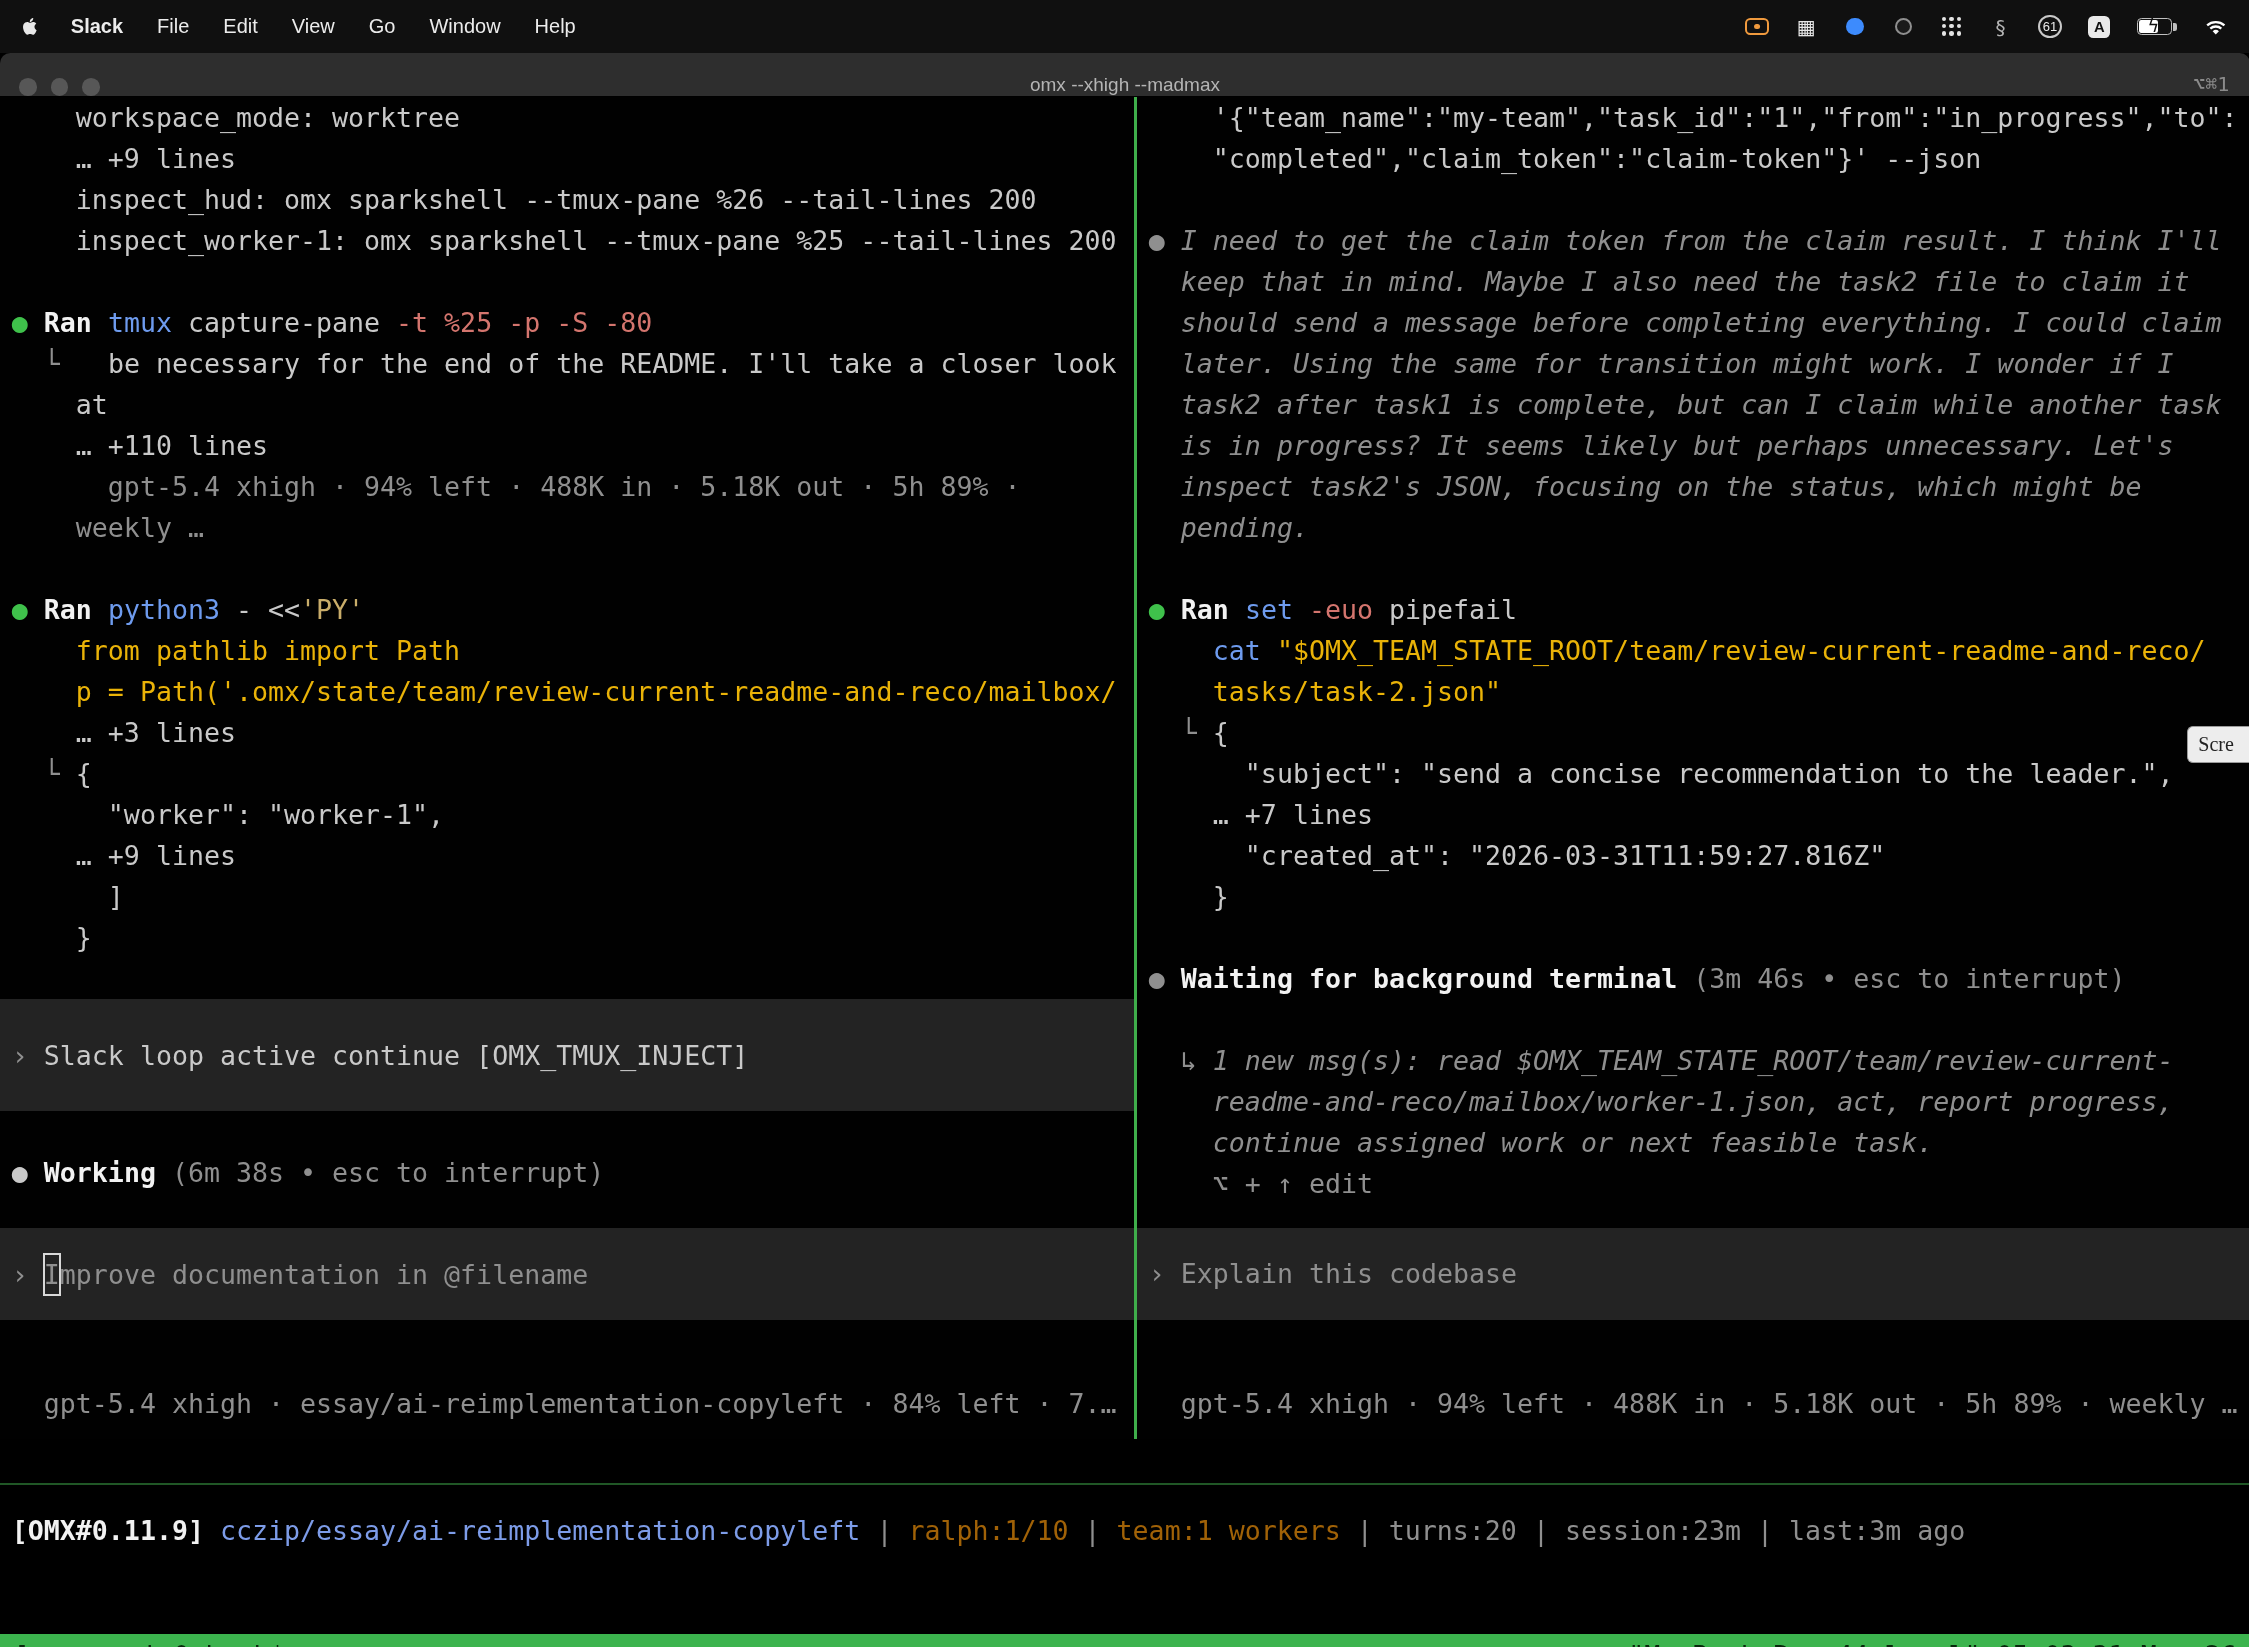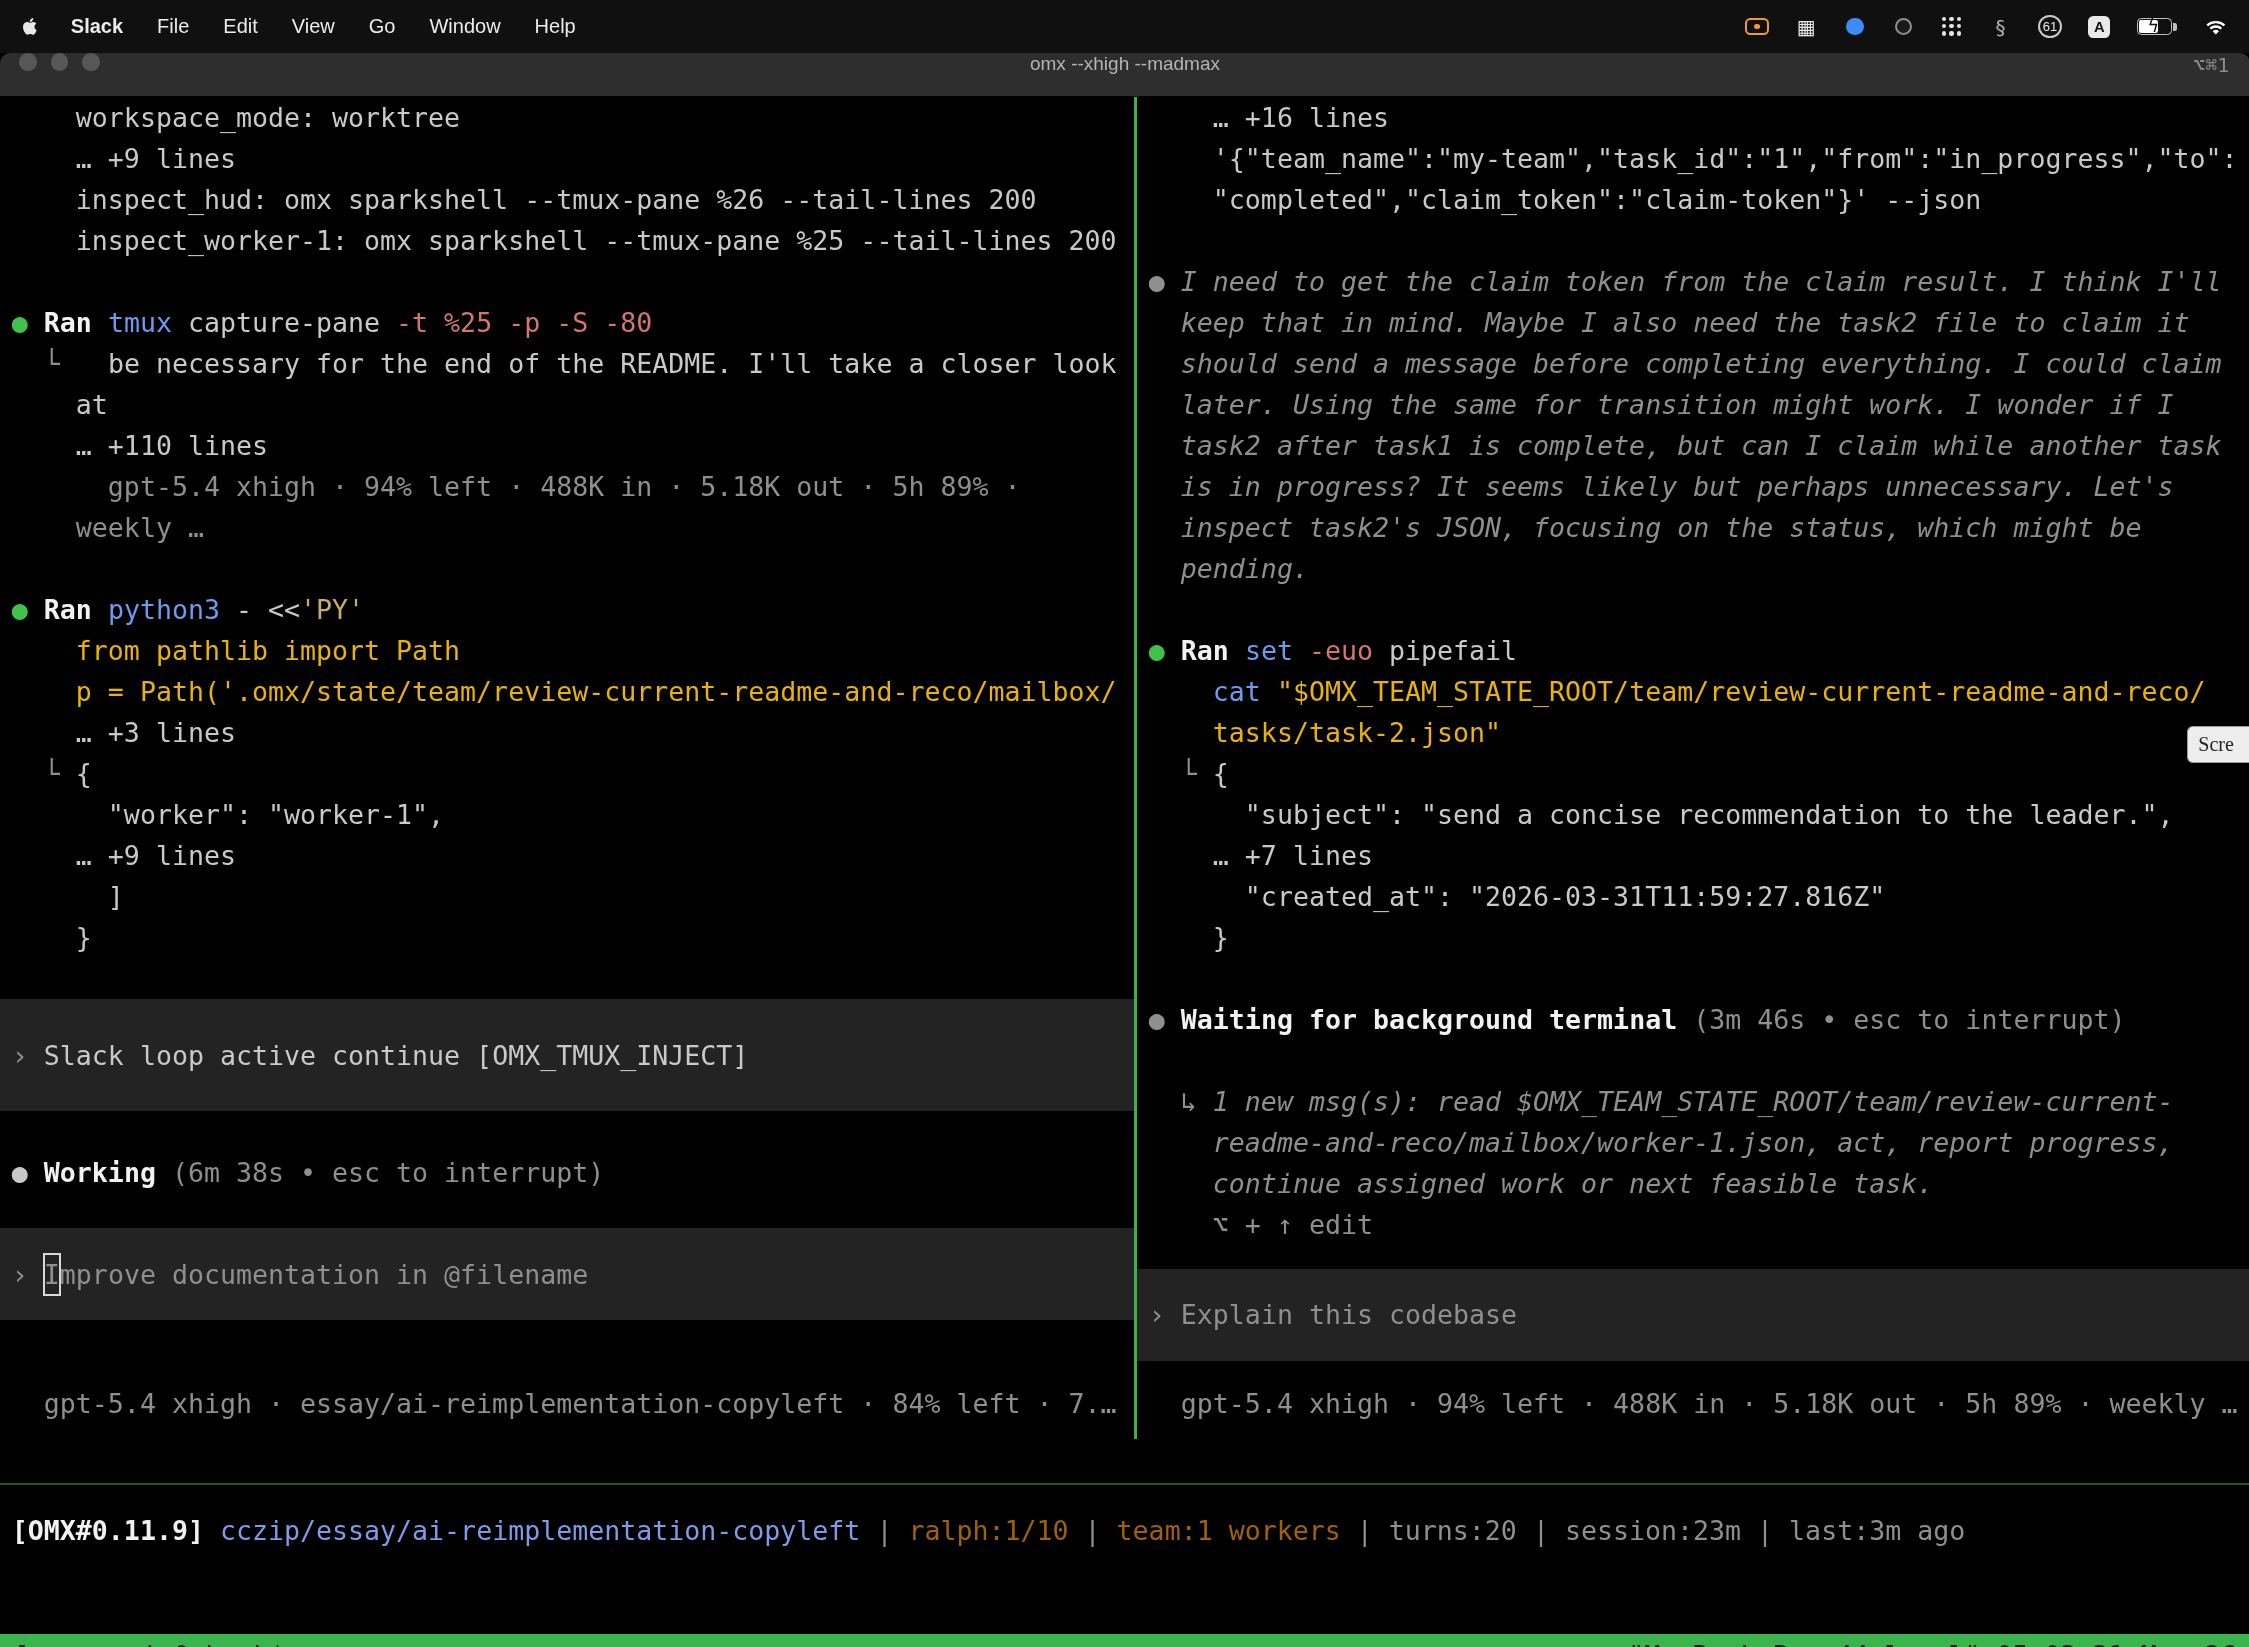--- a/index.html
+++ b/index.html
@@ -27,21 +27,21 @@
     justify-content:center;font-size:13px;color:#eaeaea;font-family:Liberation Sans, sans-serif}
   .inputsrc{width:22px;height:22px;background:#e9e9e9;color:#111;border-radius:5.2px;display:inline-flex;align-items:center;
     justify-content:center;font-size:14.8px;font-weight:700;font-family:"Liberation Sans",sans-serif}
   .batt{position:relative;width:35px;height:17.7px;border:1.8px solid #bfbfbf;border-radius:4.4px;display:inline-block;margin-right:5.9px}
   .batt-fill{position:absolute;left:1.5px;top:1.5px;bottom:1.5px;width:19px;background:#fff;border-radius:2.2px}
   .batt-nub{position:absolute;right:-5.9px;top:4.4px;width:3.7px;height:8px;background:#bfbfbf;border-radius:0 2.2px 2.2px 0}
   .batt-bolt{position:absolute;left:9.6px;top:-3px;color:#111;font-size:17.7px;font-family:"DejaVu Sans",sans-serif}
 
   
   .window{position:absolute;top:53px;left:0;right:0;bottom:0}
-  .titlebar{height:44px;background:#2e2e2e;border-radius:10.3px 10.3px 0 0;display:flex;align-items:flex-start;position:relative;
+  .titlebar{height:44px;background:#2e2e2e;border-radius:10.3px 10.3px 0 0;display:flex;align-items:flex-end;position:relative;
     color:#b4b4b4;font-family:"Liberation Sans","DejaVu Sans",sans-serif;font-size:19px;border-bottom:0.7px solid #000}
   .lights{display:flex;gap:14px;padding-left:19px;z-index:2}
   .light{width:17.7px;height:17.7px;border-radius:50%;background:#575757}
   .title{position:absolute;left:0;right:0;text-align:center}
   .shortcut{margin-left:auto;padding-right:20.7px;color:#8b8b8b;font-family:"DejaVu Sans Mono",monospace;font-size:20px;z-index:2}
 
   
   .term{position:absolute;top:44px;left:0;right:0;height:1342px;background:#010101;font-size:26.6px;color:#c9c9c9}
   .pane{position:absolute;top:0;bottom:0;overflow:hidden;padding-left:11.8px}
   .pane-left{left:0;width:1134px}
@@ -188,21 +188,20 @@
           <div class="tline band band1"><span class="dim">› </span><span>Slack loop active continue [OMX_TMUX_INJECT]</span></div>
           <div class="tline"></div>
           <div class="tline"><span>● </span><span class="b">Working </span><span class="dim">(6m 38s • esc to interrupt)</span></div>
           <div class="tline band band2"><span class="dim">› </span><span class="dim cur">I</span><span class="dim">mprove documentation in @filename</span></div>
         </div>
       <div class="pane-status"><span class="dim">  gpt-5.4 xhigh · essay/ai-reimplementation-copyleft · 84% left · 7.…</span></div>
     </div>
     <div class="divider"></div>
     <div class="pane pane-right" id="pane-right">
       <div class="lines">
-          <div class="tline"><span>    … +16 lines</span></div>
           <div class="tline"><span>    '{"team_name":"my-team","task_id":"1","from":"in_progress","to":</span></div>
           <div class="tline"><span>    "completed","claim_token":"claim-token"}' --json</span></div>
           <div class="tline"></div>
           <div class="tline"><span class="dim">● </span><span class="it">I need to get the claim token from the claim result. I think I'll</span></div>
           <div class="tline"><span class="it">  keep that in mind. Maybe I also need the task2 file to claim it</span></div>
           <div class="tline"><span class="it">  should send a message before completing everything. I could claim</span></div>
           <div class="tline"><span class="it">  later. Using the same for transition might work. I wonder if I</span></div>
           <div class="tline"><span class="it">  task2 after task1 is complete, but can I claim while another task</span></div>
           <div class="tline"><span class="it">  is in progress? It seems likely but perhaps unnecessary. Let's</span></div>
           <div class="tline"><span class="it">  inspect task2's JSON, focusing on the status, which might be</span></div>

